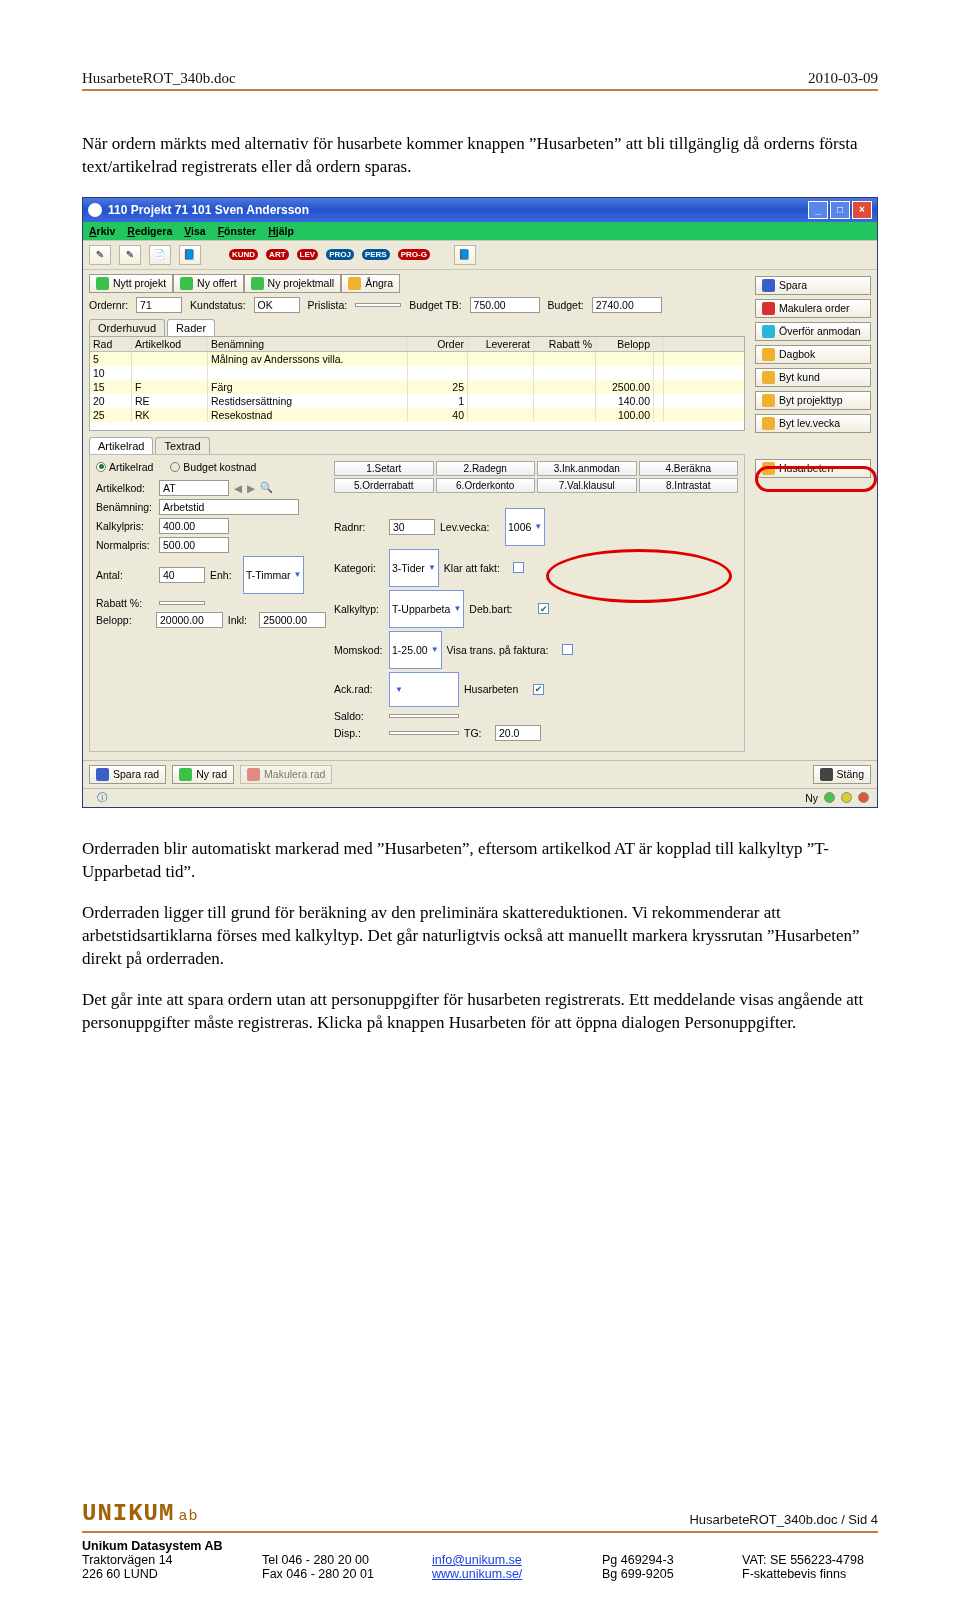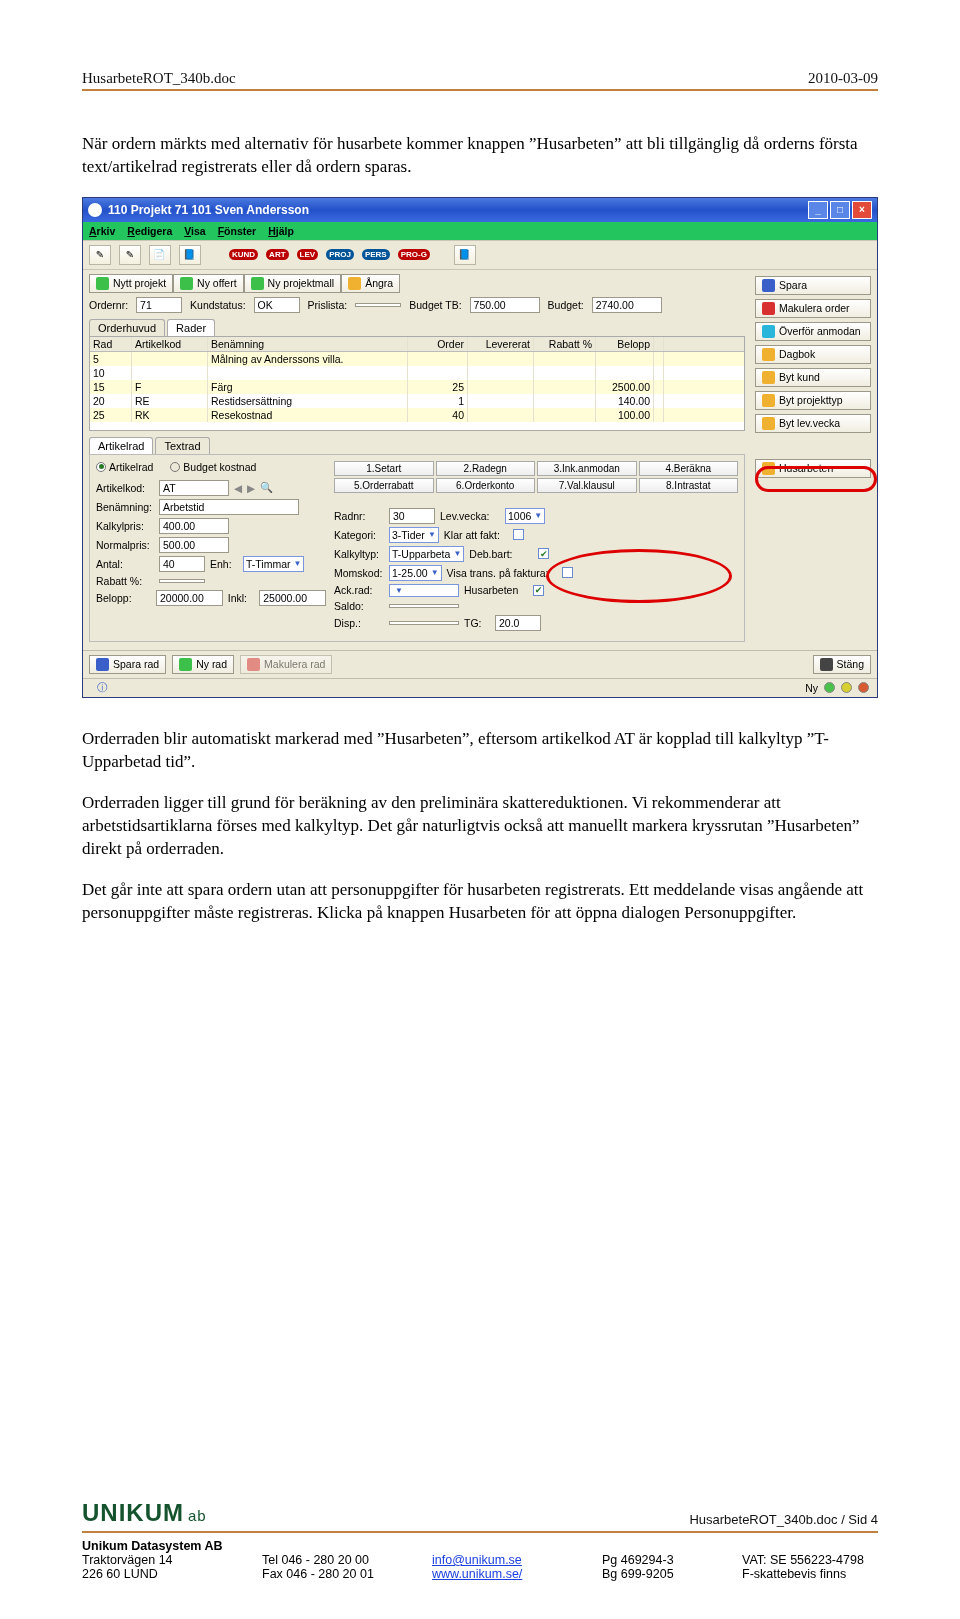--- a/index.html
+++ b/index.html
@@ -165,21 +165,21 @@
     border:1px solid #bbb; background:#ece9d8;
     padding:6px 6px 10px 6px; margin-top:0;
     display:grid;
     grid-template-columns: 230px 1fr;
     gap: 0 8px;
     position:relative;
   }
   .col { display:flex; flex-direction:column; gap:3px; }
   .frow { display:flex; align-items:center; gap:5px; }
   .frow label { width:58px; }
-  .sel { border:1px solid #7a96df; background:#fff; padding:1px 2px; font-size:10.5px; display:inline-flex; align-items:center; }
+  .sel { border:1px solid #7a96df; background:#fff; padding:12px 2px; font-size:10.5px; display:inline-flex; align-items:center; }
   .sel .arrow { color:#3a5fc8; margin-left:3px; font-size:8px; }
   .radio { display:inline-flex; align-items:center; gap:3px; margin-right:12px; }
   .radio .dot { width:10px; height:10px; border:1px solid #777; border-radius:50%; display:inline-flex; align-items:center; justify-content:center; }
   .radio .dot.chk::after{content:"";width:5px;height:5px;background:#2a7a2a;border-radius:50%;}
   .btn8 {
     border:1px solid #aaa; background:linear-gradient(#fff,#eee);
     padding:1px 4px; font-size:10px; text-align:center;
   }
   .btns8 { display:grid; grid-template-columns:repeat(4,1fr); gap:2px; margin-bottom:12px; }
   .chk { width:11px; height:11px; border:1px solid #6a8ad0; background:#fff; display:inline-flex; align-items:center; justify-content:center; font-size:9px; color:#2a7a2a; }
@@ -208,23 +208,23 @@
   .led.g{background:#4ac24a;} .led.y{background:#d8d030;} .led.r{background:#d85a30;}
 
   
   .footer {
     position:absolute; left:82px; right:82px; bottom:38px;
     font-family: Arial, Helvetica, sans-serif;
     font-size: 12.5px;
   }
   .logo-row { display:flex; justify-content:space-between; align-items:flex-end; margin-bottom:4px;}
   .logo {
-    font-family: Liberation Sans, sans-serif;
+    font-family: Liberation Mono, monospace;
     font-weight: bold;
-    color:#14532d;
+    color:#a16207;
     font-size:24px;
     letter-spacing:1px;
   }
   .logo .ab { font-size:15px; font-weight:normal; margin-left:4px;}
   .ftr-rule { border:none; border-top:2px solid #c08040; margin:2px 0 6px 0;}
   .ftr-grid { display:grid; grid-template-columns: 180px 170px 170px 140px 1fr; column-gap:0; }
   .ftr-grid a { color:#1a3fe0; text-decoration:underline; }
   .ftr-page { font-size:13px; color:#111; }
   .rightcol-wrap { position:relative; }
 </style>

